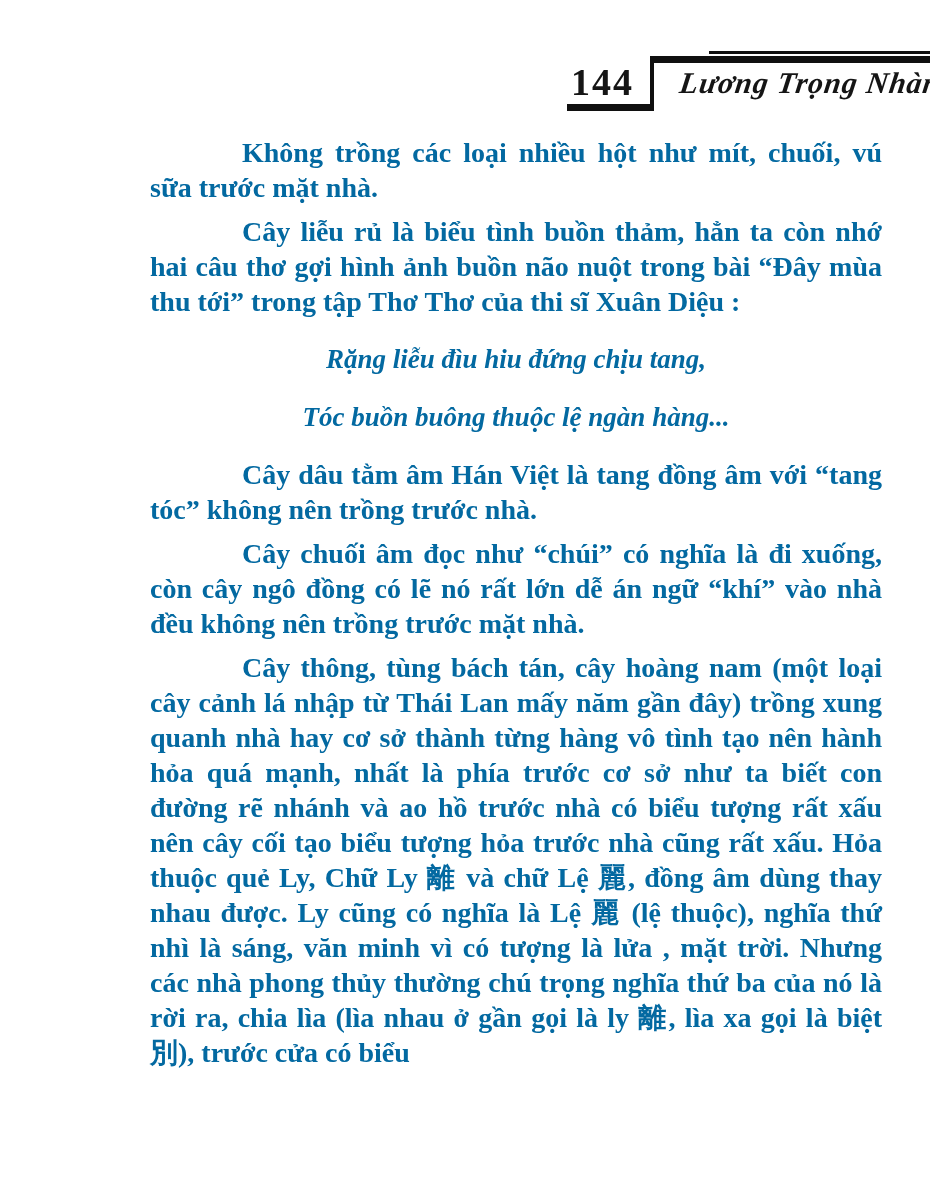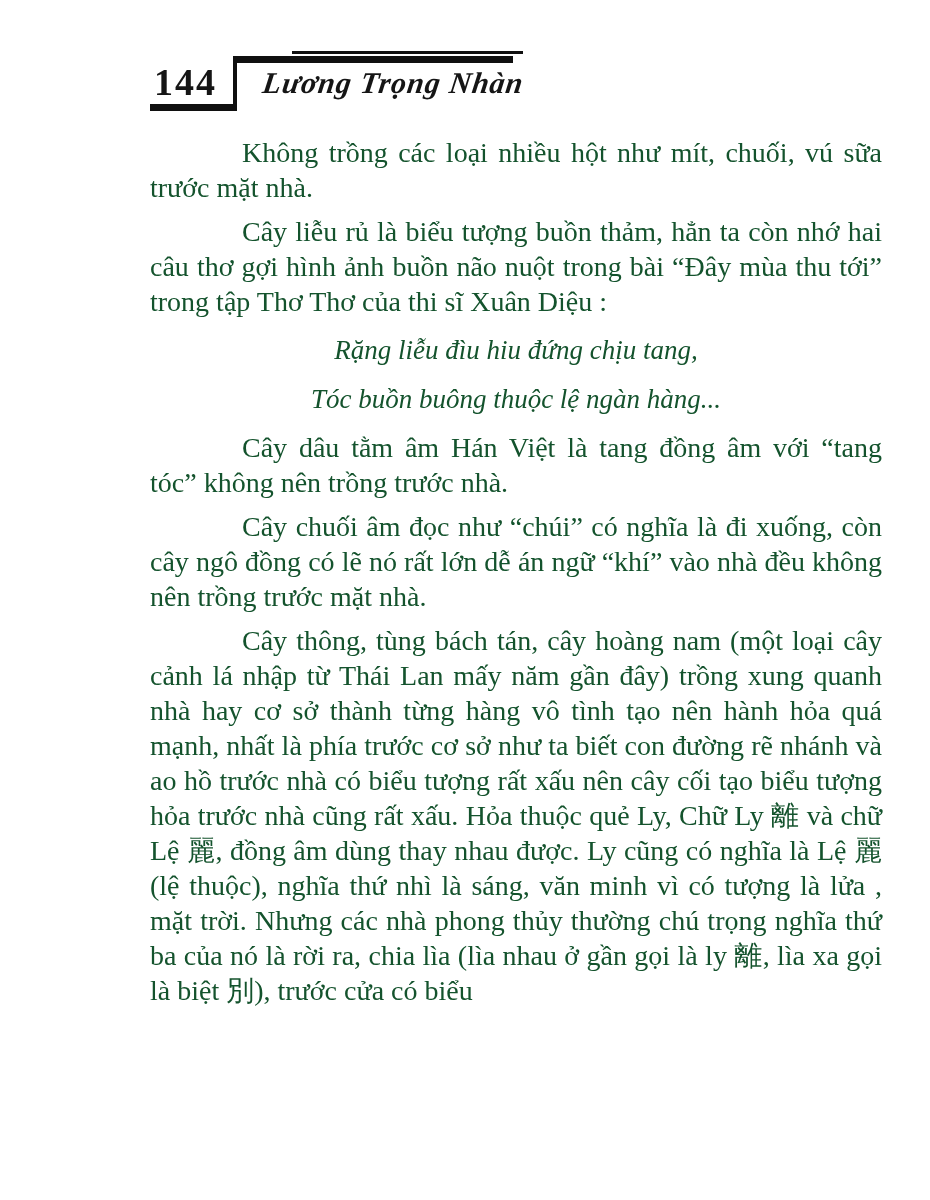--- a/index.html
+++ b/index.html
@@ -6,21 +6,21 @@
   body {
     width: 930px; height: 1200px;
     background: #ffffff;
     color: #151515;
     font-family: "Liberation Serif", serif;
     overflow: hidden;
   }
   .page { position: relative; width: 930px; height: 1200px; background: #ffffff; }
 
   
-  .header { display: flex; align-items: stretch; margin: 56px 0 12px 150px; }
+  .header { display: flex; align-items: stretch; margin: 56px 0 12px 150px; justify-content: flex-end; }
   .pagenum {
     font-size: 38px; line-height: 1; font-weight: 600; letter-spacing: 2px;
     padding: 7px 16px 3px 4px;
     border-bottom: 7px solid #101010;
   }
   .bracket {
     position: relative;
     border-left: 4px solid #101010;
     border-top: 7px solid #101010;
     width: 250px;
@@ -38,49 +38,49 @@
     transform: skewX(-8deg);
     white-space: nowrap;
   }
 
   
   .bodytext {
     width: 732px;
     margin: 24px 48px 0 150px;
     font-size: 28px;
     line-height: 35px;
-    font-weight: normal;
+    font-weight: bold;
     text-align: justify;
-    color: #14532d;
+    color: #0369a1;
   }
   .para { margin: 0 0 9px 0; text-indent: 92px; }
   .verse {
     text-align: center;
     font-style: italic;
     font-size: 27px;
     line-height: 36px;
-    margin: 13px 0;
+    margin: 22px 0;
     text-indent: 0;
   }
 </style>
 </head>
 <body>
 
 <div class="page">
 
   <header class="header">
     <div class="pagenum">144</div>
     <div class="bracket">
       <span class="sig">Lương Trọng Nhàn</span>
     </div>
   </header>
 
   <main class="bodytext">
     <p class="para">Không trồng các loại nhiều hột như mít, chuối, vú sữa trước mặt nhà.</p>
-    <p class="para">Cây liễu rủ là biểu tượng buồn thảm, hẳn ta còn nhớ hai câu thơ gợi hình ảnh buồn não nuột trong bài “Đây mùa thu tới” trong tập Thơ Thơ  của thi sĩ Xuân Diệu :</p>
+    <p class="para">Cây liễu rủ là biểu tình buồn thảm, hẳn ta còn nhớ hai câu thơ gợi hình ảnh buồn não nuột trong bài “Đây mùa thu tới” trong tập Thơ Thơ  của thi sĩ Xuân Diệu :</p>
     <p class="verse">Rặng liễu đìu hiu đứng chịu tang,</p>
     <p class="verse">Tóc buồn buông thuộc lệ ngàn hàng...</p>
     <p class="para">Cây dâu tằm âm Hán Việt là tang đồng âm với “tang tóc” không nên trồng trước nhà.</p>
     <p class="para">Cây chuối âm đọc như “chúi” có nghĩa là đi xuống, còn cây ngô đồng có lẽ nó rất lớn dễ án ngữ “khí” vào nhà đều không nên trồng trước mặt nhà.</p>
     <p class="para">Cây thông, tùng bách tán, cây hoàng nam (một loại cây cảnh lá nhập từ Thái Lan mấy năm gần đây) trồng xung quanh nhà hay cơ sở thành từng hàng vô tình tạo nên hành hỏa quá mạnh, nhất là phía trước cơ sở như ta biết con đường rẽ nhánh và ao hồ trước nhà có biểu tượng rất xấu nên cây cối tạo biểu tượng hỏa trước nhà cũng rất xấu. Hỏa thuộc quẻ Ly, Chữ Ly 離 và chữ Lệ 麗, đồng âm dùng thay nhau được. Ly cũng có nghĩa là Lệ 麗 (lệ thuộc), nghĩa thứ nhì là sáng, văn minh vì có tượng là lửa , mặt trời. Nhưng các nhà phong thủy thường chú trọng nghĩa thứ ba của nó là rời ra, chia lìa (lìa nhau ở gần gọi là ly 離, lìa xa gọi là biệt 別), trước cửa có biểu</p>
   </main>
 
 </div>
 
 </body></html>

